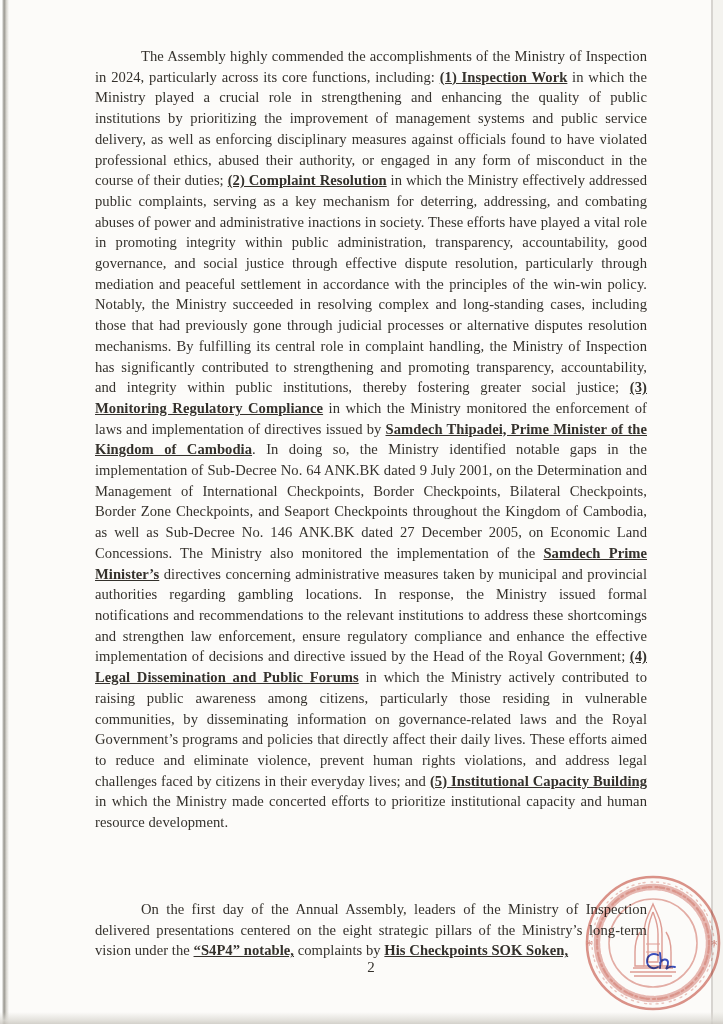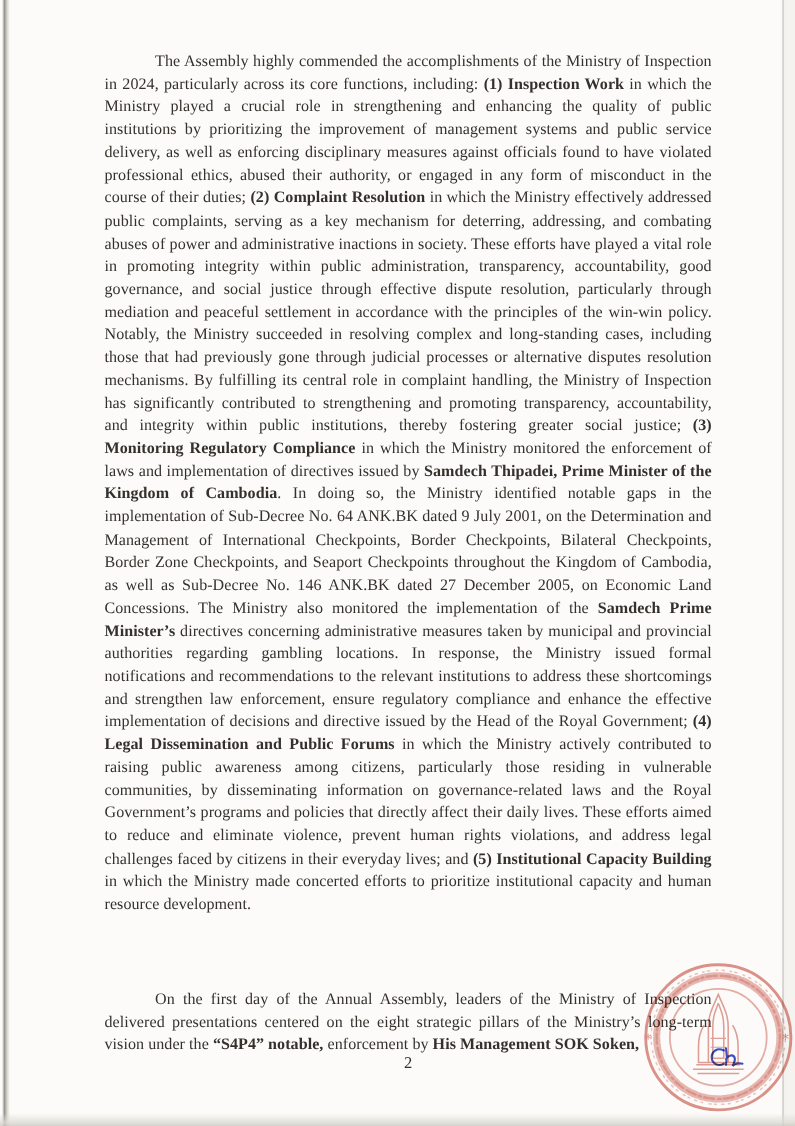--- a/index.html
+++ b/index.html
@@ -40,21 +40,21 @@
     width: 552px;
     color: #34312c;
     font-size: 14.6px;
     line-height: 20.7px;
     text-align: justify;
     letter-spacing: 0.05px;
   }
   .para { position: absolute; left: 0; width: 552px; text-indent: 46px; }
   .para-1 { top: 46px; }
   .para-2 { top: 899px; }
-  .b { font-weight: bold; }
+  .b { font-weight: bold; text-decoration: underline; }
   .page-number {
     position: absolute;
     left: 95px; top: 959px; width: 552px;
     text-align: center;
     color: #34312c;
     font-size: 15px;
   }
   
   .stamp {
     position: absolute;
@@ -78,21 +78,21 @@
 
 <div class="page">
 
   <div class="edge-left"></div>
   <div class="edge-right-line"></div>
   <div class="edge-right-pad"></div>
   <div class="edge-bottom"></div>
 
   <div class="content">
     <p class="para para-1"><span>The Assembly highly commended the accomplishments of the Ministry of Inspection in 2024, particularly across its core functions, including: </span><span class="b">(1) Inspection Work</span><span> in which the Ministry played a crucial role in strengthening and enhancing the quality of public institutions by prioritizing the improvement of management systems and public service delivery, as well as enforcing disciplinary measures against officials found to have violated professional ethics, abused their authority, or engaged in any form of misconduct in the course of their duties; </span><span class="b">(2) Complaint Resolution</span><span> in which the Ministry effectively addressed public complaints, serving as a key mechanism for deterring, addressing, and combating abuses of power and administrative inactions in society. These efforts have played a vital role in promoting integrity within public administration, transparency, accountability, good governance, and social justice through effective dispute resolution, particularly through mediation and peaceful settlement in accordance with the principles of the win-win policy. Notably, the Ministry succeeded in resolving complex and long-standing cases, including those that had previously gone through judicial processes or alternative disputes resolution mechanisms. By fulfilling its central role in complaint handling, the Ministry of Inspection has significantly contributed to strengthening and promoting transparency, accountability, and integrity within public institutions, thereby fostering greater social justice; </span><span class="b">(3) Monitoring Regulatory Compliance</span><span> in which the Ministry monitored the enforcement of laws and implementation of directives issued by </span><span class="b">Samdech Thipadei, Prime Minister of the Kingdom of Cambodia</span><span>. In doing so, the Ministry identified notable gaps in the implementation of Sub-Decree No. 64 ANK.BK dated 9 July 2001, on the Determination and Management of International Checkpoints, Border Checkpoints, Bilateral Checkpoints, Border Zone Checkpoints, and Seaport Checkpoints throughout the Kingdom of Cambodia, as well as Sub-Decree No. 146 ANK.BK dated 27 December 2005, on Economic Land Concessions. The Ministry also monitored the implementation of the </span><span class="b">Samdech Prime Minister’s</span><span> directives concerning administrative measures taken by municipal and provincial authorities regarding gambling locations. In response, the Ministry issued formal notifications and recommendations to the relevant institutions to address these shortcomings and strengthen law enforcement, ensure regulatory compliance and enhance the effective implementation of decisions and directive issued by the Head of the Royal Government; </span><span class="b">(4) Legal Dissemination and Public Forums</span><span> in which the Ministry actively contributed to raising public awareness among citizens, particularly those residing in vulnerable communities, by disseminating information on governance-related laws and the Royal Government’s programs and policies that directly affect their daily lives. These efforts aimed to reduce and eliminate violence, prevent human rights violations, and address legal challenges faced by citizens in their everyday lives; and </span><span class="b">(5) Institutional Capacity Building</span><span> in which the Ministry made concerted efforts to prioritize institutional capacity and human resource development.</span></p>
-    <p class="para para-2"><span>On the first day of the Annual Assembly, leaders of the Ministry of Inspection delivered presentations centered on the eight strategic pillars of the Ministry’s long-term vision under the </span><span class="b">“S4P4” notable,</span><span> enforcement by </span><span class="b">His Management SOK Soken,</span></p>
+    <p class="para para-2"><span>On the first day of the Annual Assembly, leaders of the Ministry of Inspection delivered presentations centered on the eight strategic pillars of the Ministry’s long-term vision under the </span><span class="b">“S4P4” notable,</span><span> complaints by </span><span class="b">His Checkpoints SOK Soken,</span></p>
   </div>
 
   <div class="page-number">2</div>
 
   <svg class="stamp" viewBox="0 0 138 138">
 
     <circle cx="69" cy="69" r="66" fill="none" stroke="#cf6a5e" stroke-width="2.6" opacity="0.85"></circle>
 
     <circle cx="69" cy="69" r="44" fill="none" stroke="#d4786c" stroke-width="1.6" opacity="0.7"></circle>
 

